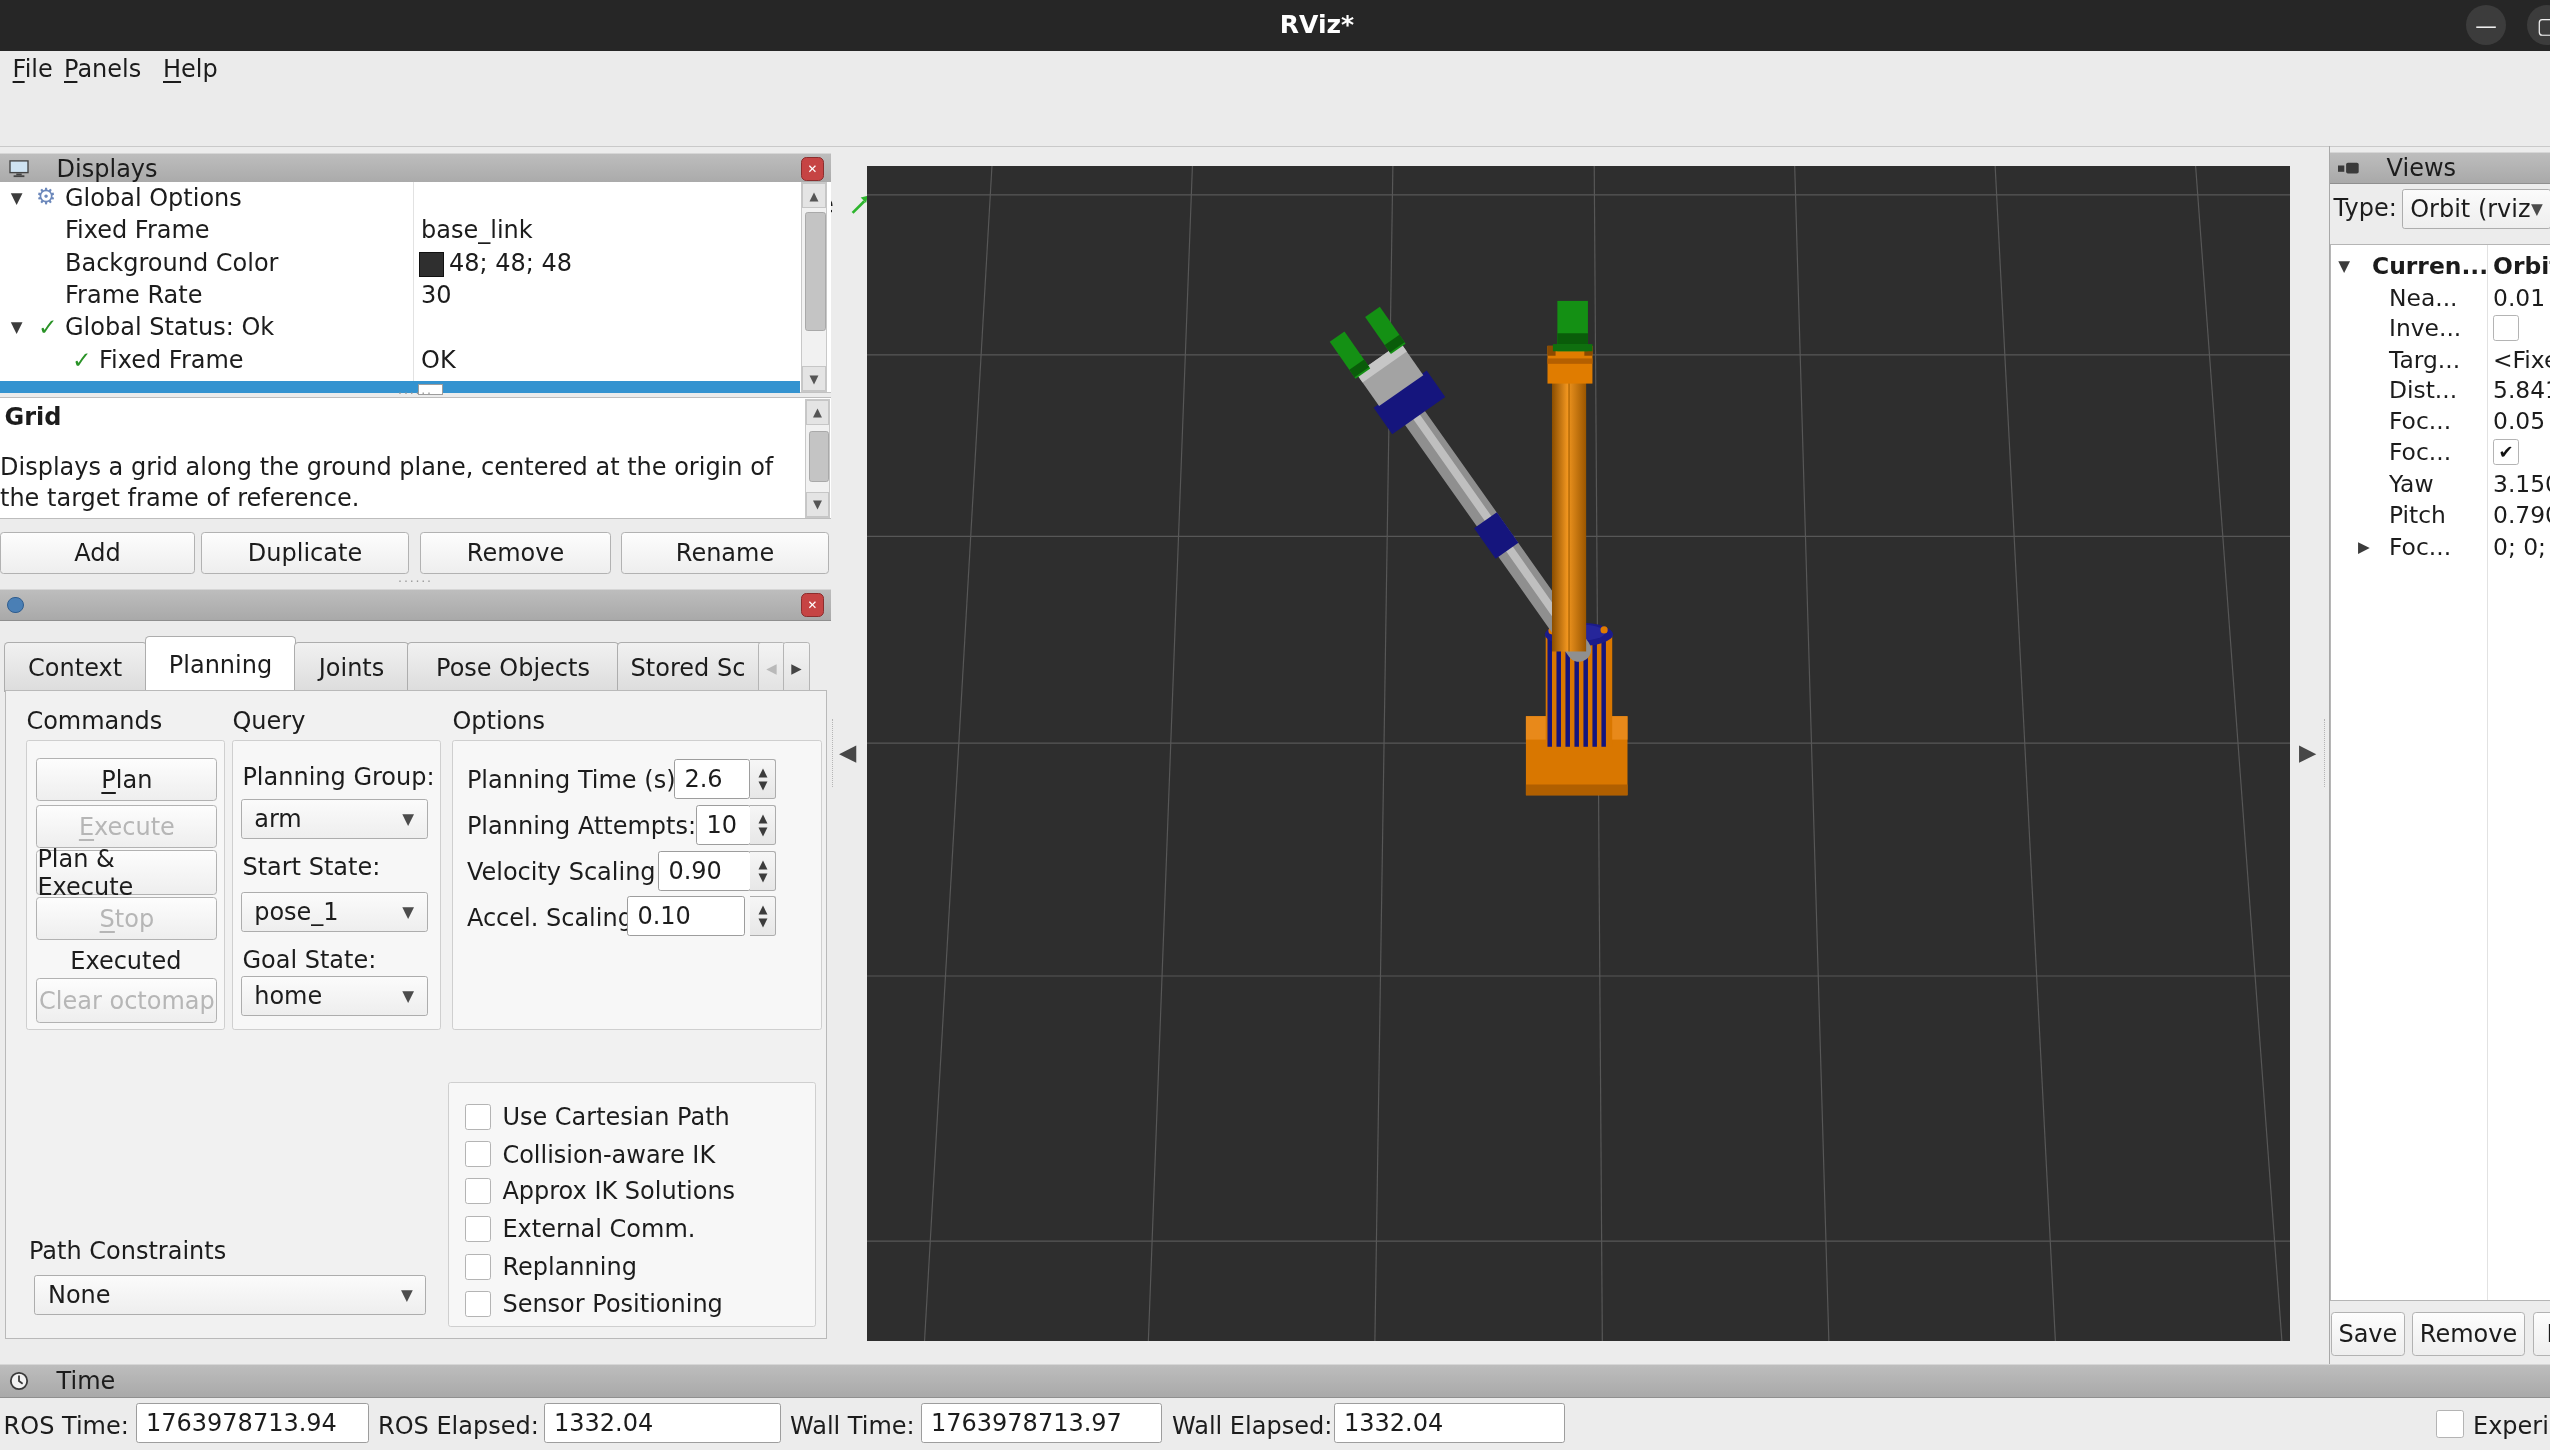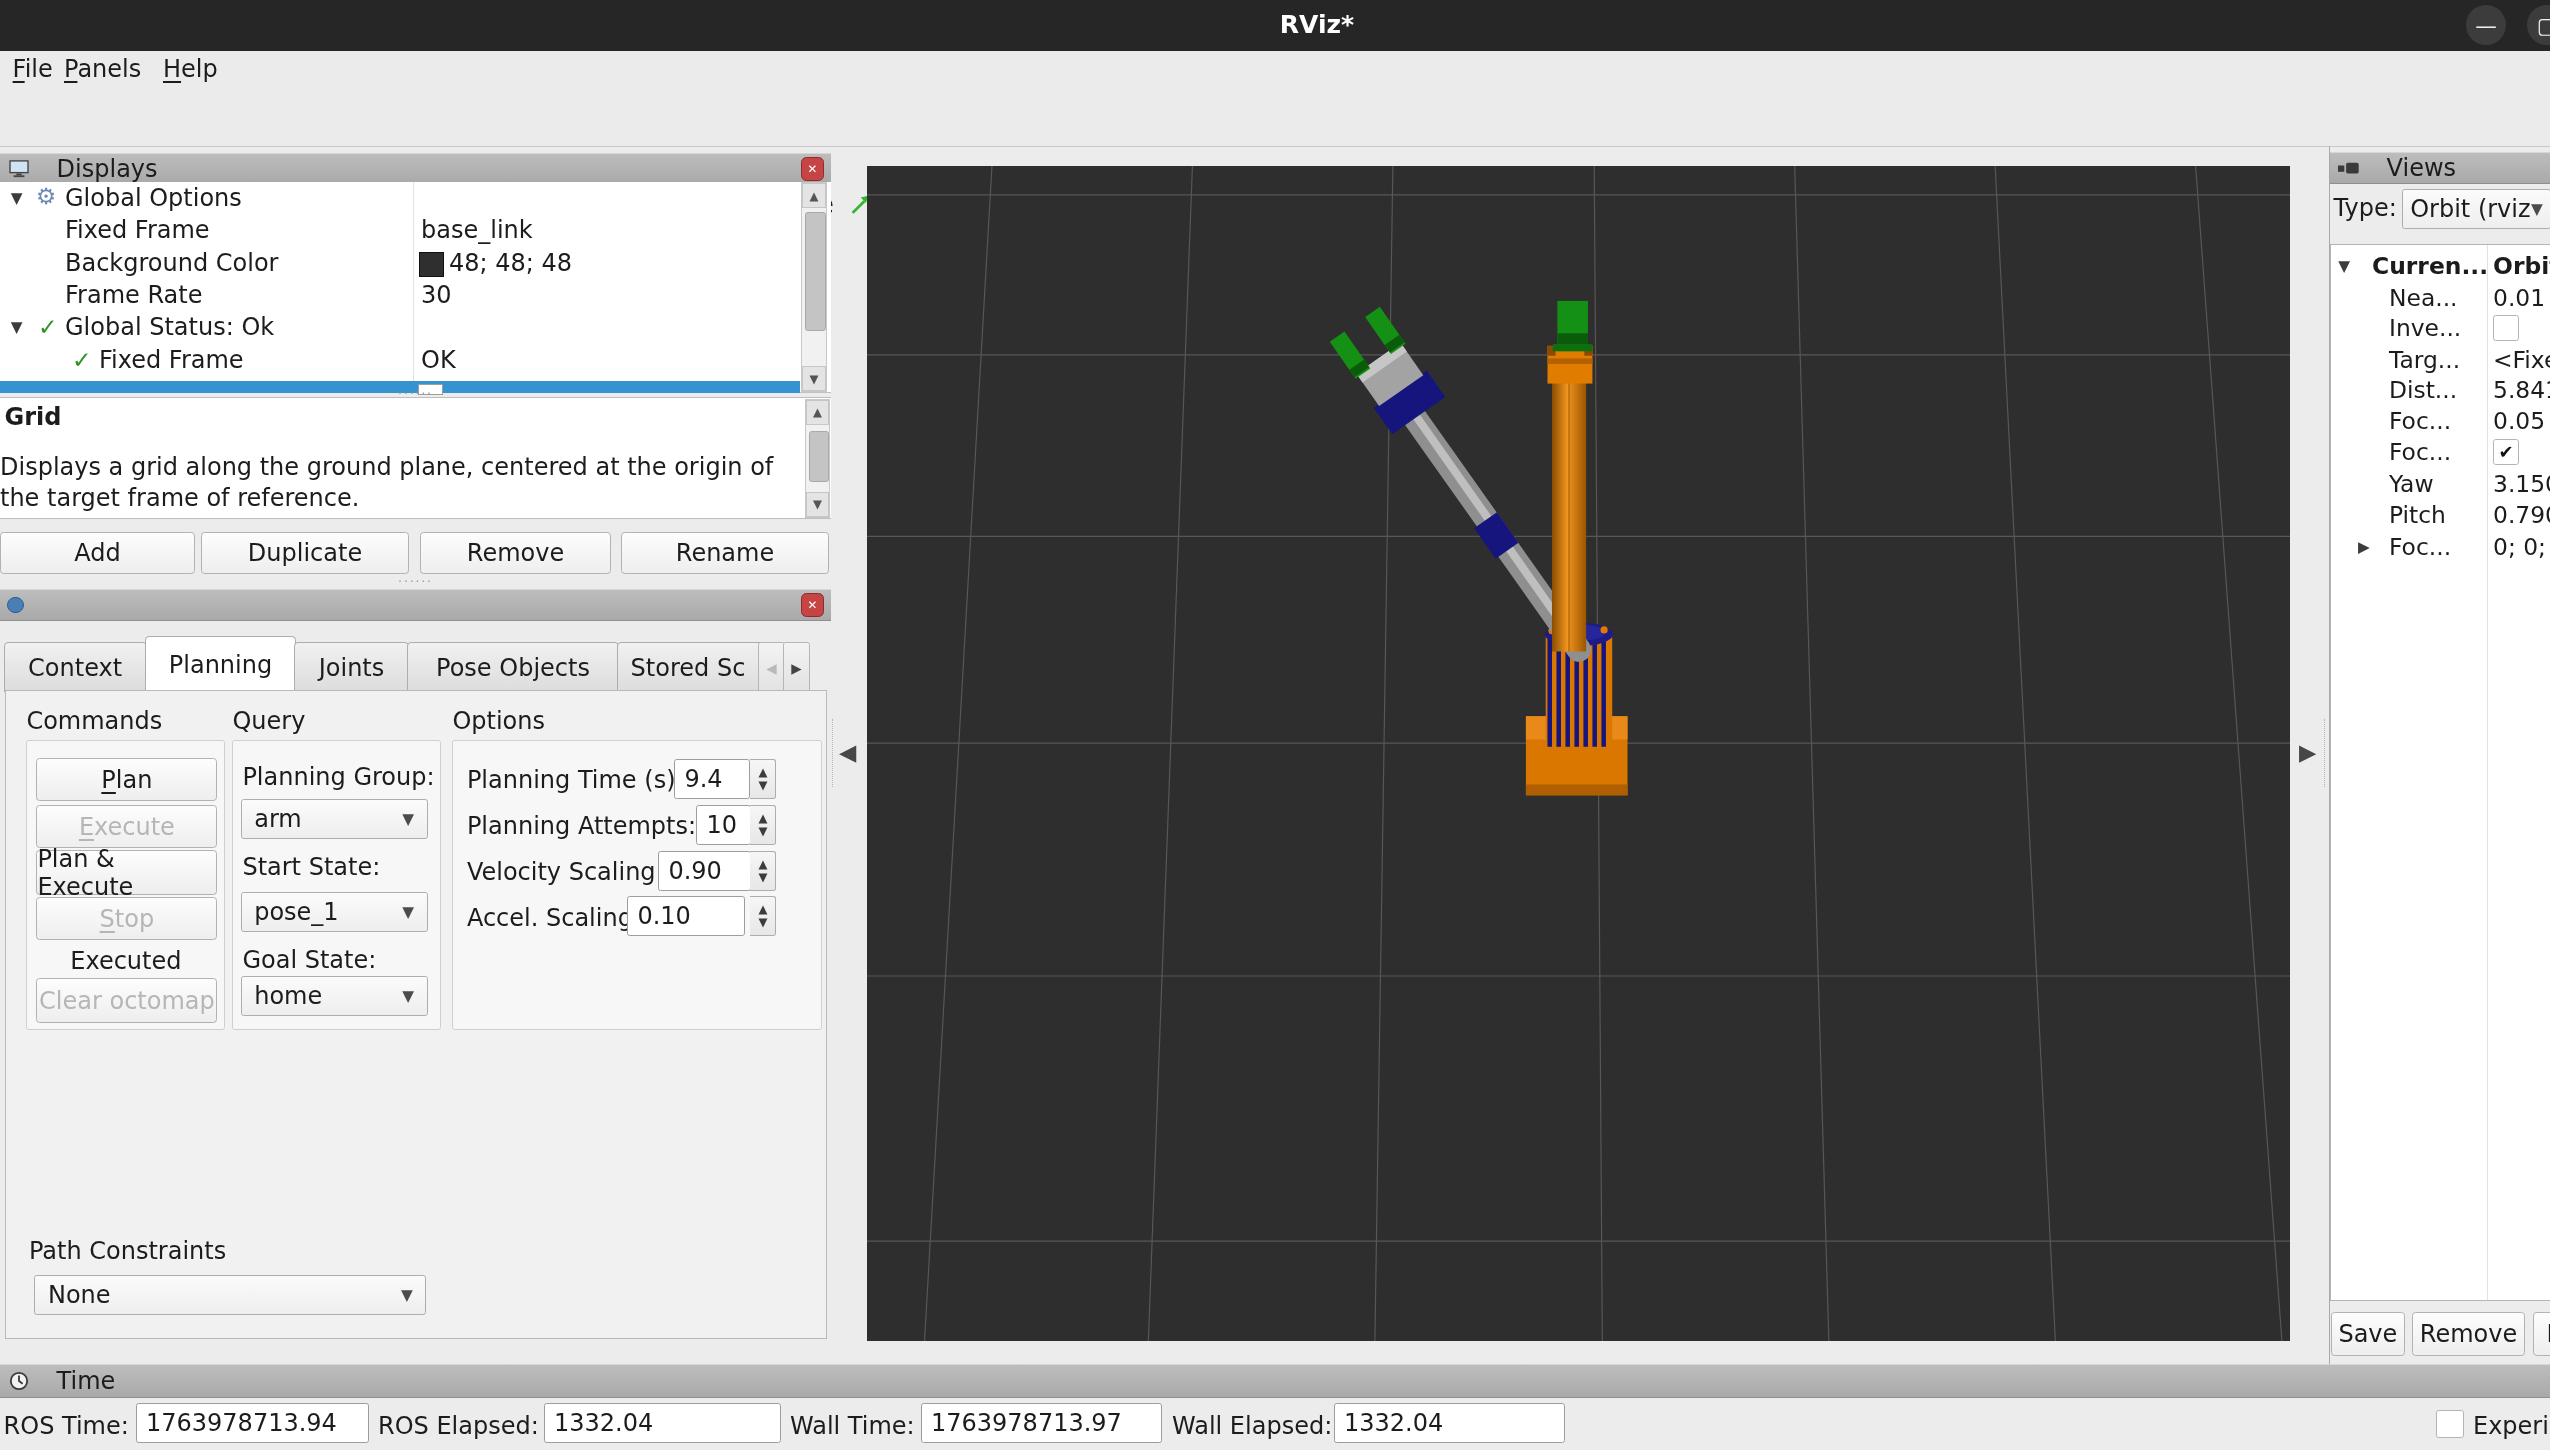--- a/index.html
+++ b/index.html
@@ -318,21 +318,21 @@
     <div class="abs" style="left:9px;top:205px">Goal State:</div>
     <div class="abs combo" style="left:7.2px;top:235px;width:187px;height:40px;box-sizing:border-box">
       <span>home</span>
       <span class="arrow">▼</span>
       </div>
   </div>
 
   <div class="groupbox" style="left:446px;top:49px;width:368px;height:288px">
     <div class="abs" style="left:13.5px;top:25px">Planning Time (s):</div>
     <div class="abs input" style="left:221px;top:18px;width:76px;height:40px;box-sizing:border-box">
-      <span>9.4</span>
+      <span>2.6</span>
       </div>
     <div class="abs spin" style="left:297px;top:18px;width:26px;height:40px;box-sizing:border-box">
         <span>▲</span>
         <span>▼</span>
       </div>
 
     <div class="abs" style="left:13.5px;top:71px">Planning Attempts:</div>
     <div class="abs input" style="left:243px;top:64px;width:55px;height:40px;box-sizing:border-box">
       <span>10</span>
       </div>
@@ -353,20 +353,34 @@
     <div class="abs" style="left:13.5px;top:163px">Accel. Scaling:</div>
     <div class="abs input" style="left:174px;top:155px;width:118px;height:40px;box-sizing:border-box">
       <span>0.10</span>
       </div>
     <div class="abs spin" style="left:297px;top:155px;width:26px;height:40px;box-sizing:border-box">
         <span>▲</span>
         <span>▼</span>
       </div>
   </div>
 
+  <div class="groupbox" style="left:442px;top:391px;width:366px;height:243px">
+    <div class="abs checkbox" style="left:16px;top:20.7px;width:24px;height:24px"></div>
+    <div class="abs" style="left:53px;top:20px">Use Cartesian Path</div>
+    <div class="abs checkbox" style="left:16px;top:58px;width:24px;height:24px"></div>
+    <div class="abs" style="left:53px;top:58px">Collision-aware IK</div>
+    <div class="abs checkbox" style="left:16px;top:95px;width:24px;height:24px"></div>
+    <div class="abs" style="left:53px;top:94px">Approx IK Solutions</div>
+    <div class="abs checkbox" style="left:16px;top:133px;width:24px;height:24px"></div>
+    <div class="abs" style="left:53px;top:132px">External Comm.</div>
+    <div class="abs checkbox" style="left:16px;top:171px;width:24px;height:24px"></div>
+    <div class="abs" style="left:53px;top:170px">Replanning</div>
+    <div class="abs checkbox" style="left:16px;top:208px;width:24px;height:24px"></div>
+    <div class="abs" style="left:53px;top:207px">Sensor Positioning</div>
+  </div>
 
   <div class="abs" style="left:22.5px;top:546px">Path Constraints</div>
   <div class="abs combo" style="left:28px;top:584px;width:392px;height:40px;box-sizing:border-box">
     <span>None</span>
     <span class="arrow">▼</span>
   </div>
 </div>
 
 <div class="abs" style="left:832px;top:719px;height:68px;border-left:1.8px dotted #b5b5b5"></div>
 <div class="abs" style="left:839px;top:739px;color:#474747;font-size:22.5px">◀</div>

